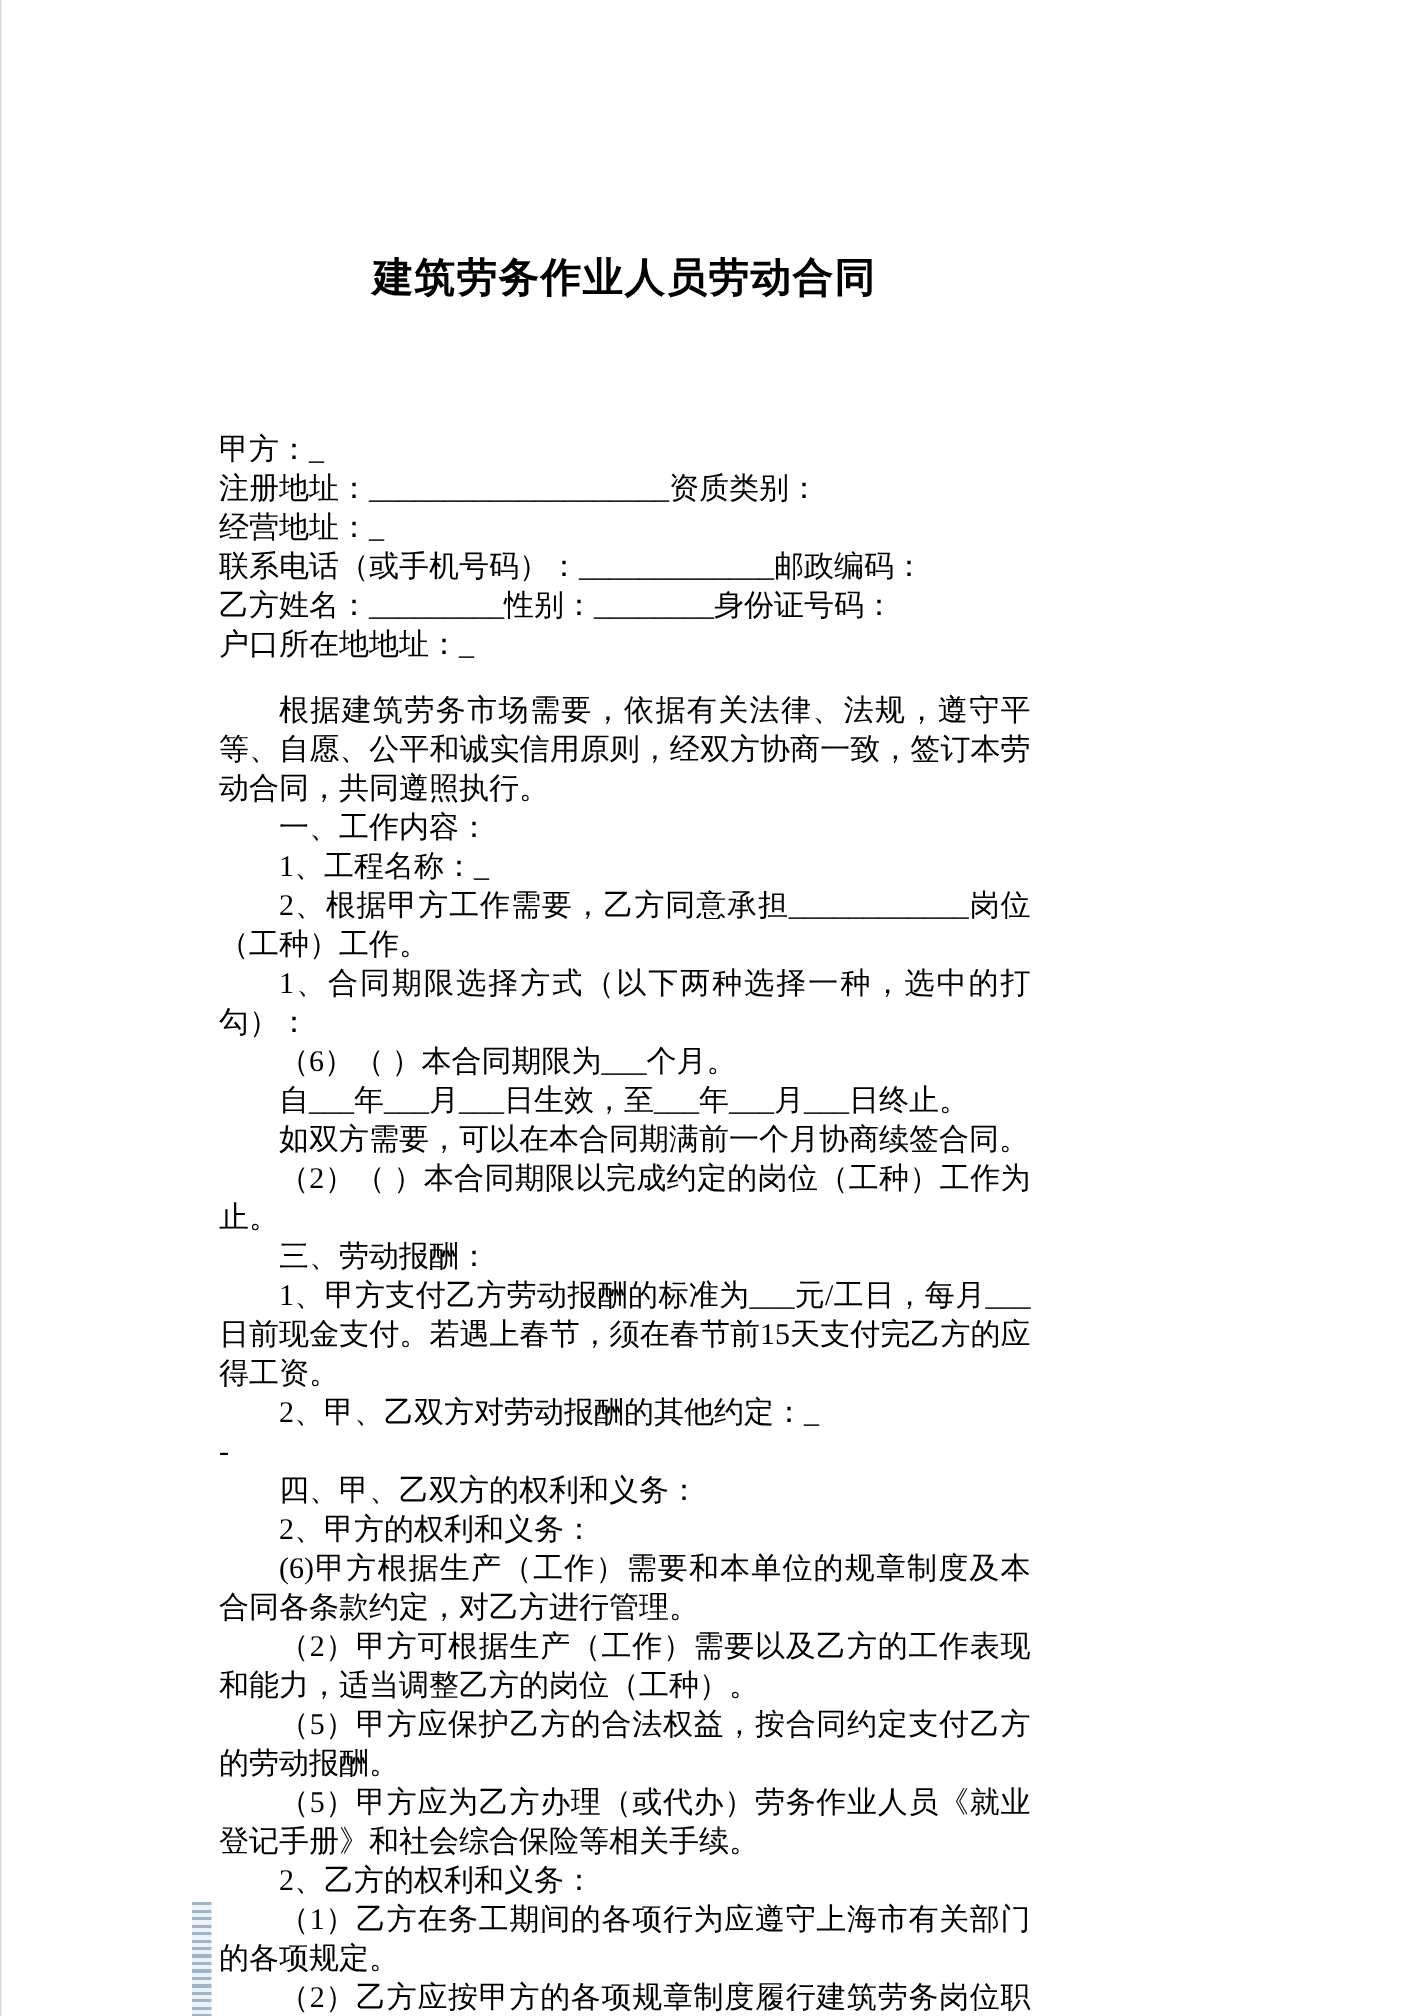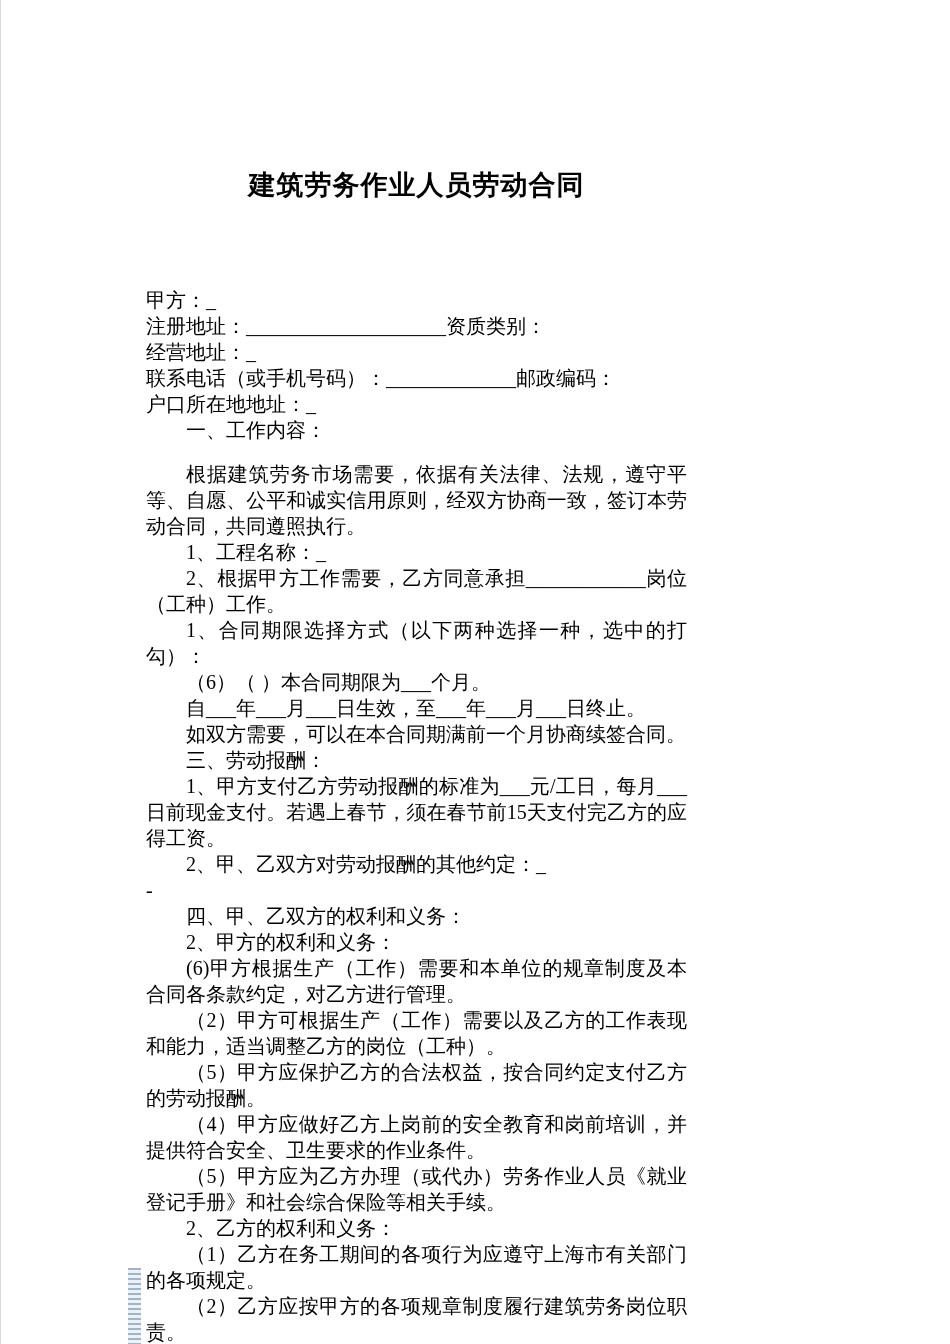--- a/index.html
+++ b/index.html
@@ -60,43 +60,44 @@
 <body>
 
 <div class="doc">
 
   <h1 class="doc-title">建筑劳务作业人员劳动合同</h1>
 
   <p class="flush">甲方：_</p>
   <p class="flush">注册地址：____________________资质类别：</p>
   <p class="flush">经营地址：_</p>
   <p class="flush">联系电话（或手机号码）：_____________邮政编码：</p>
+  <p class="flush">乙方姓名：_________性别：________身份证号码：</p>
   <p class="flush">户口所在地地址：_</p>
 
+  <p class="indent gap-top">根据建筑劳务市场需要，依据有关法律、法规，遵守平等、自愿、公平和诚实信用原则，经双方协商一致，签订本劳动合同，共同遵照执行。</p>
+
   <p class="indent">一、工作内容：</p>
-
-  <p class="indent gap-top">根据建筑劳务市场需要，依据有关法律、法规，遵守平等、自愿、公平和诚实信用原则，经双方协商一致，签订本劳动合同，共同遵照执行。</p>
   <p class="indent">1、工程名称：_</p>
   <p class="indent">2、根据甲方工作需要，乙方同意承担____________岗位（工种）工作。</p>
 
   <p class="indent">1、合同期限选择方式（以下两种选择一种，选中的打勾）：</p>
   <p class="indent">（6）（ ）本合同期限为___个月。</p>
   <p class="indent">自___年___月___日生效，至___年___月___日终止。</p>
   <p class="indent">如双方需要，可以在本合同期满前一个月协商续签合同。</p>
+  <p class="indent">（2）（ ）本合同期限以完成约定的岗位（工种）工作为止。</p>
 
   <p class="indent">三、劳动报酬：</p>
   <p class="indent">1、甲方支付乙方劳动报酬的标准为___元/工日，每月___日前现金支付。若遇上春节，须在春节前15天支付完乙方的应得工资。</p>
   <p class="indent">2、甲、乙双方对劳动报酬的其他约定：_</p>
   <p class="flush">-</p>
 
   <p class="indent">四、甲、乙双方的权利和义务：</p>
   <p class="indent">2、甲方的权利和义务：</p>
   <p class="indent">(6)甲方根据生产（工作）需要和本单位的规章制度及本合同各条款约定，对乙方进行管理。</p>
   <p class="indent">（2）甲方可根据生产（工作）需要以及乙方的工作表现和能力，适当调整乙方的岗位（工种）。</p>
   <p class="indent">（5）甲方应保护乙方的合法权益，按合同约定支付乙方的劳动报酬。</p>
-  <p class="indent">（4）甲方应做好乙方上岗前的安全教育和岗前培训，并提供符合安全、卫生要求的作业条件。</p>
   <p class="indent">（5）甲方应为乙方办理（或代办）劳务作业人员《就业登记手册》和社会综合保险等相关手续。</p>
   <p class="indent">2、乙方的权利和义务：</p>
   <p class="indent">（1）乙方在务工期间的各项行为应遵守上海市有关部门的各项规定。</p>
   <p class="indent">（2）乙方应按甲方的各项规章制度履行建筑劳务岗位职责。</p>
 
   <div class="corner-artifact"></div>
 </div>
 
 </body></html>

